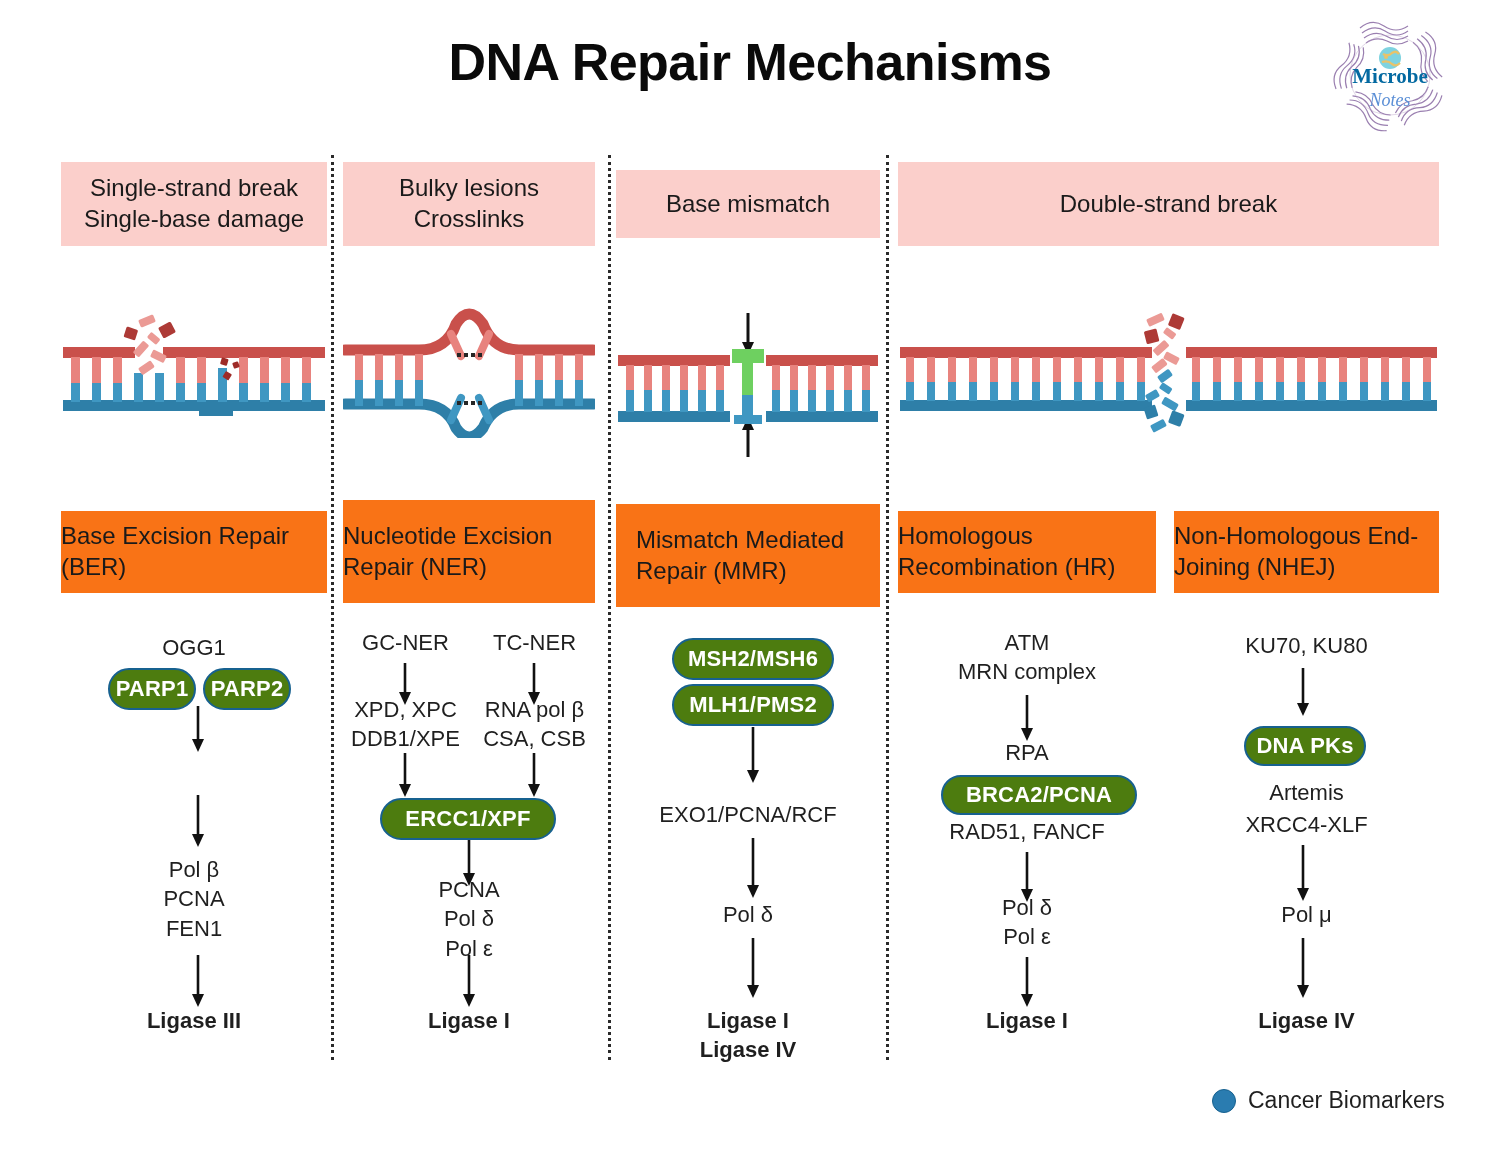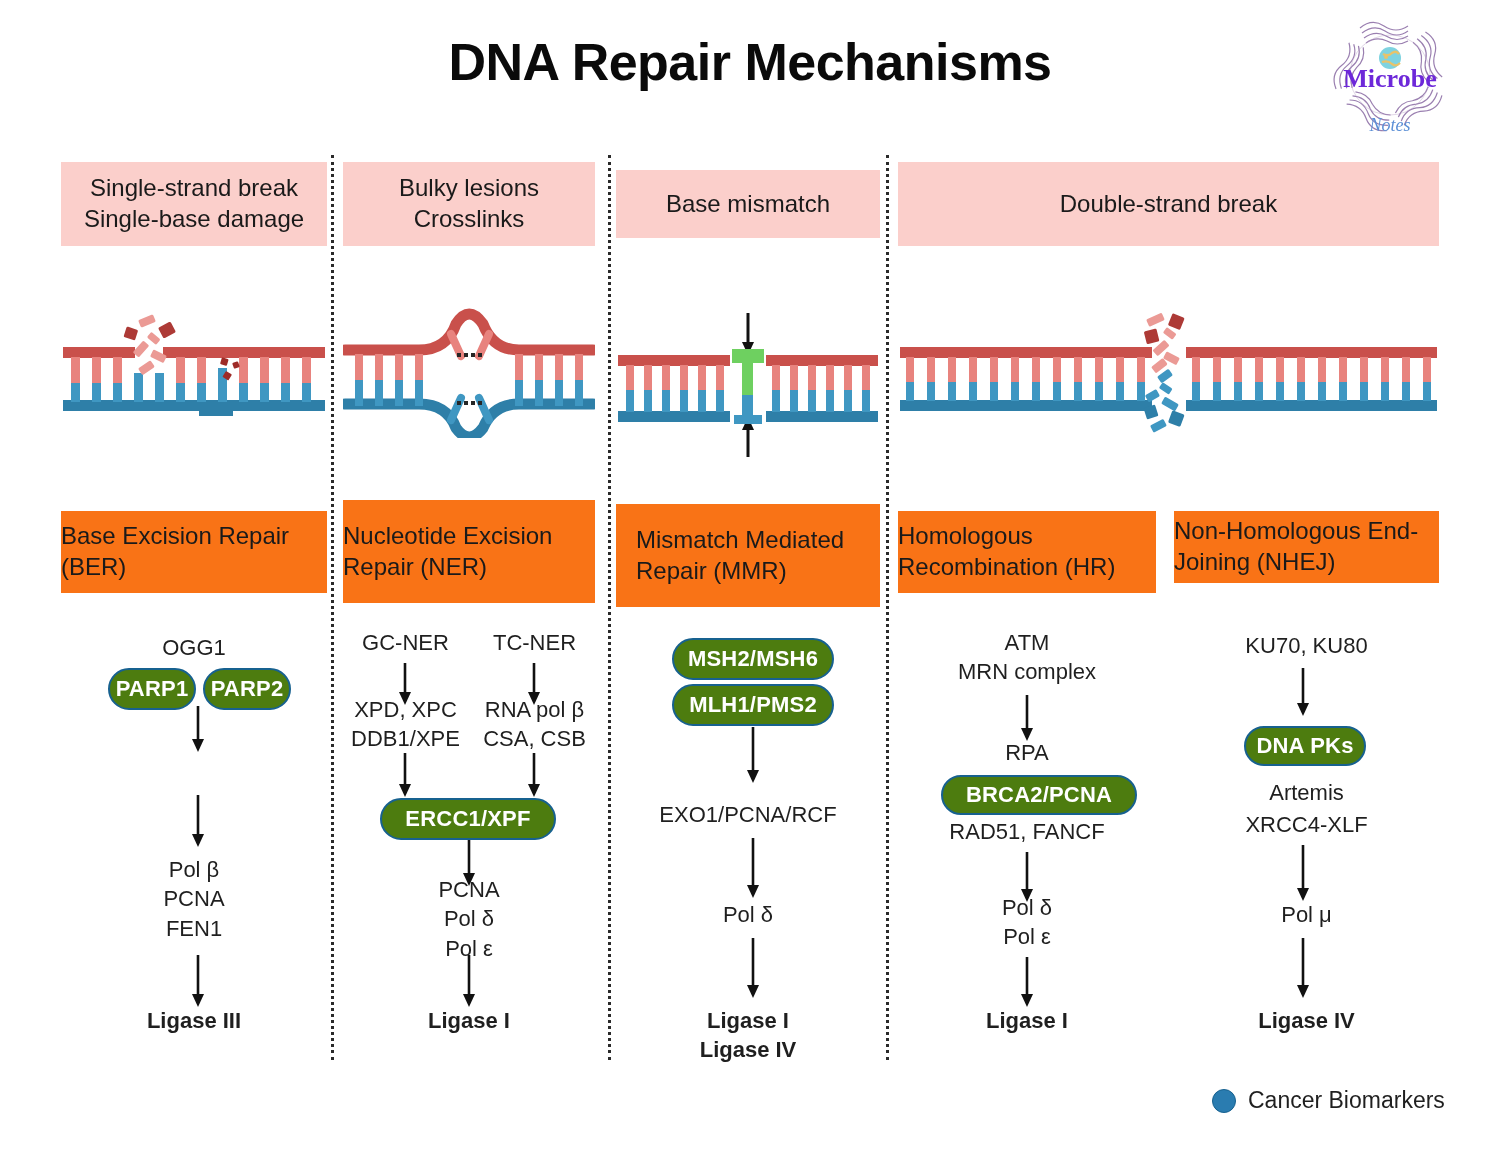--- a/index.html
+++ b/index.html
@@ -16,28 +16,27 @@
     position: absolute; left: 0; top: 32px; width: 1500px;
     text-align: center;
     font-size: 52px; font-weight: 700; color: #0a0a0a;
     letter-spacing: -0.5px;
   }
 
   
   .logo-wrap { position: absolute; left: 1320px; top: 12px; width: 140px; height: 126px; }
   .logo-text-m {
     position: absolute; left: 0; top: 52px; width: 140px; text-align: center;
-    font-size: 26px; font-weight: 700; color: #6d28d9;
+    font-size: 21px; font-weight: 700; color: #0369a1;
     font-family: "Liberation Serif", serif;
   }
   .logo-text-n {
     position: absolute; left: 0; top: 78px; width: 140px; text-align: center;
     font-size: 18px; font-style: italic; color: #5b8fd6;
     font-family: "Liberation Serif", serif;
-    margin-top: 25px;
   }
 
   
   .divider {
     position: absolute; top: 155px; width: 0;
     border-left: 3px dotted #2a2a2a; height: 905px;
   }
 
   
   .damage-bar {
@@ -390,21 +389,21 @@
   <div class="path-bar" style="left:61px;  top:511px; width:266px; height:82px;">Base Excision
 Repair (BER)</div>
   <div class="path-bar" style="left:343px; top:500px; width:252px; height:103px;">Nucleotide
 Excision Repair
 (NER)</div>
   <div class="path-bar" style="left:616px; top:504px; width:264px; height:103px;padding-left:20px;">Mismatch
 Mediated Repair
 (MMR)</div>
   <div class="path-bar" style="left:898px; top:511px; width:258px; height:82px;">Homologous
 Recombination (HR)</div>
-  <div class="path-bar" style="left:1174px; top:511px; width:265px; height:72px;">Non-Homologous
+  <div class="path-bar" style="left:1174px; top:511px; width:265px; height:82px;">Non-Homologous
 End-Joining (NHEJ)</div>
 
   <div class="flow-text" style="left:61px; top:633px; width:266px;">OGG1</div>
 
   <div class="pill" style="left:108px; top:668px; width:88px; height:42px;">PARP1</div>
   <div class="pill" style="left:203px; top:668px; width:88px; height:42px;">PARP2</div>
 
   <svg class="arrow" style="left:183px; top:706px;" width="30" height="48">
     <line x1="15" y1="0" x2="15" y2="36" stroke="#111" stroke-width="2.6"></line>
     <polygon points="15,46 9,33 21,33" fill="#111"></polygon>

